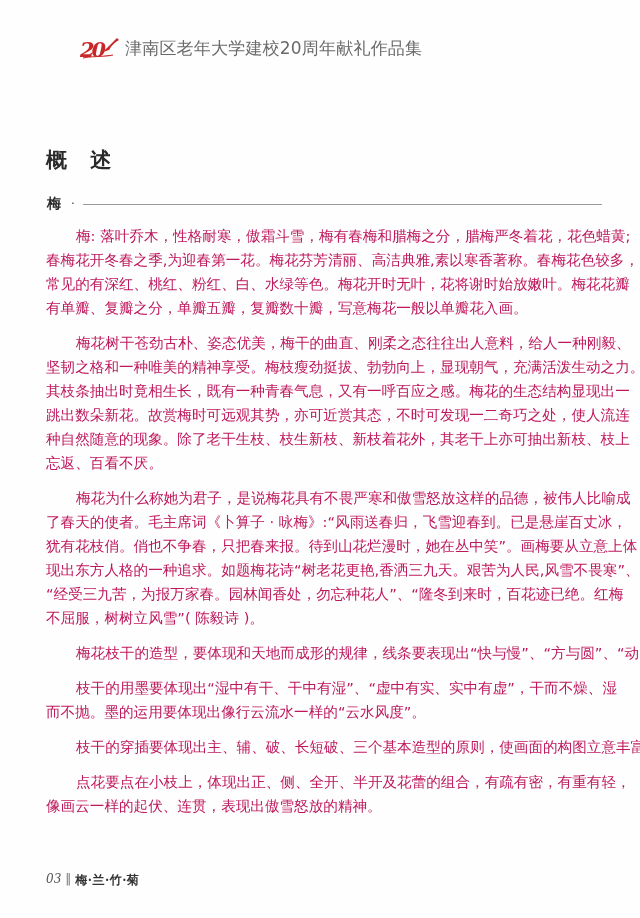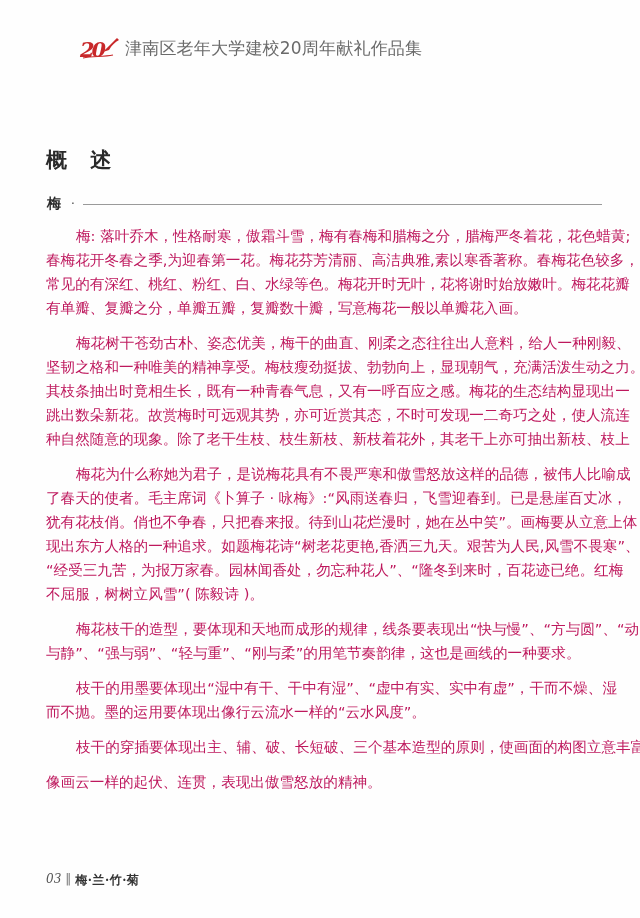--- a/index.html
+++ b/index.html
@@ -56,41 +56,42 @@
     <div class="line">春梅花开冬春之季,为迎春第一花。梅花芬芳清丽、高洁典雅,素以寒香著称。春梅花色较多，</div>
     <div class="line">常见的有深红、桃红、粉红、白、水绿等色。梅花开时无叶，花将谢时始放嫩叶。梅花花瓣</div>
     <div class="line">有单瓣、复瓣之分，单瓣五瓣，复瓣数十瓣，写意梅花一般以单瓣花入画。</div>
   </div>
   <div class="para">
     <div class="line indent">梅花树干苍劲古朴、姿态优美，梅干的曲直、刚柔之态往往出人意料，给人一种刚毅、</div>
     <div class="line">坚韧之格和一种唯美的精神享受。梅枝瘦劲挺拔、勃勃向上，显现朝气，充满活泼生动之力。</div>
     <div class="line">其枝条抽出时竟相生长，既有一种青春气息，又有一呼百应之感。梅花的生态结构显现出一</div>
     <div class="line">跳出数朵新花。故赏梅时可远观其势，亦可近赏其态，不时可发现一二奇巧之处，使人流连</div>
     <div class="line">种自然随意的现象。除了老干生枝、枝生新枝、新枝着花外，其老干上亦可抽出新枝、枝上</div>
+    <div class="line">忘返、百看不厌。</div>
   </div>
   <div class="para">
     <div class="line indent">梅花为什么称她为君子，是说梅花具有不畏严寒和傲雪怒放这样的品德，被伟人比喻成</div>
     <div class="line">了春天的使者。毛主席词《卜算子 · 咏梅》:“风雨送春归，飞雪迎春到。已是悬崖百丈冰，</div>
     <div class="line">犹有花枝俏。俏也不争春，只把春来报。待到山花烂漫时，她在丛中笑”。画梅要从立意上体</div>
     <div class="line">现出东方人格的一种追求。如题梅花诗“树老花更艳,香洒三九天。艰苦为人民,风雪不畏寒”、</div>
     <div class="line">“经受三九苦，为报万家春。园林闻香处，勿忘种花人”、“隆冬到来时，百花迹已绝。红梅</div>
     <div class="line">不屈服，树树立风雪”( 陈毅诗 )。</div>
   </div>
   <div class="para">
     <div class="line indent">梅花枝干的造型，要体现和天地而成形的规律，线条要表现出“快与慢”、“方与圆”、“动</div>
-    <div class="line">与静”、“强与弱”、“轻与重”、“刚与柔”的用笔节奏韵律，这也是画线的一种要求。</div>
   </div>
   <div class="para">
     <div class="line indent">枝干的用墨要体现出“湿中有干、干中有湿”、“虚中有实、实中有虚”，干而不燥、湿</div>
     <div class="line">而不抛。墨的运用要体现出像行云流水一样的“云水风度”。</div>
   </div>
   <div class="para">
     <div class="line indent">枝干的穿插要体现出主、辅、破、长短破、三个基本造型的原则，使画面的构图立意丰富。</div>
   </div>
   <div class="para">
+    <div class="line indent">点花要点在小枝上，体现出正、侧、全开、半开及花蕾的组合，有疏有密，有重有轻，</div>
     <div class="line">像画云一样的起伏、连贯，表现出傲雪怒放的精神。</div>
   </div>
 </div>
 
 <div class="footer">
   <span class="footer-num">03</span>
   <span class="footer-sep">‖</span>
   <span class="footer-title">梅·兰·竹·菊</span>
 </div>
 

